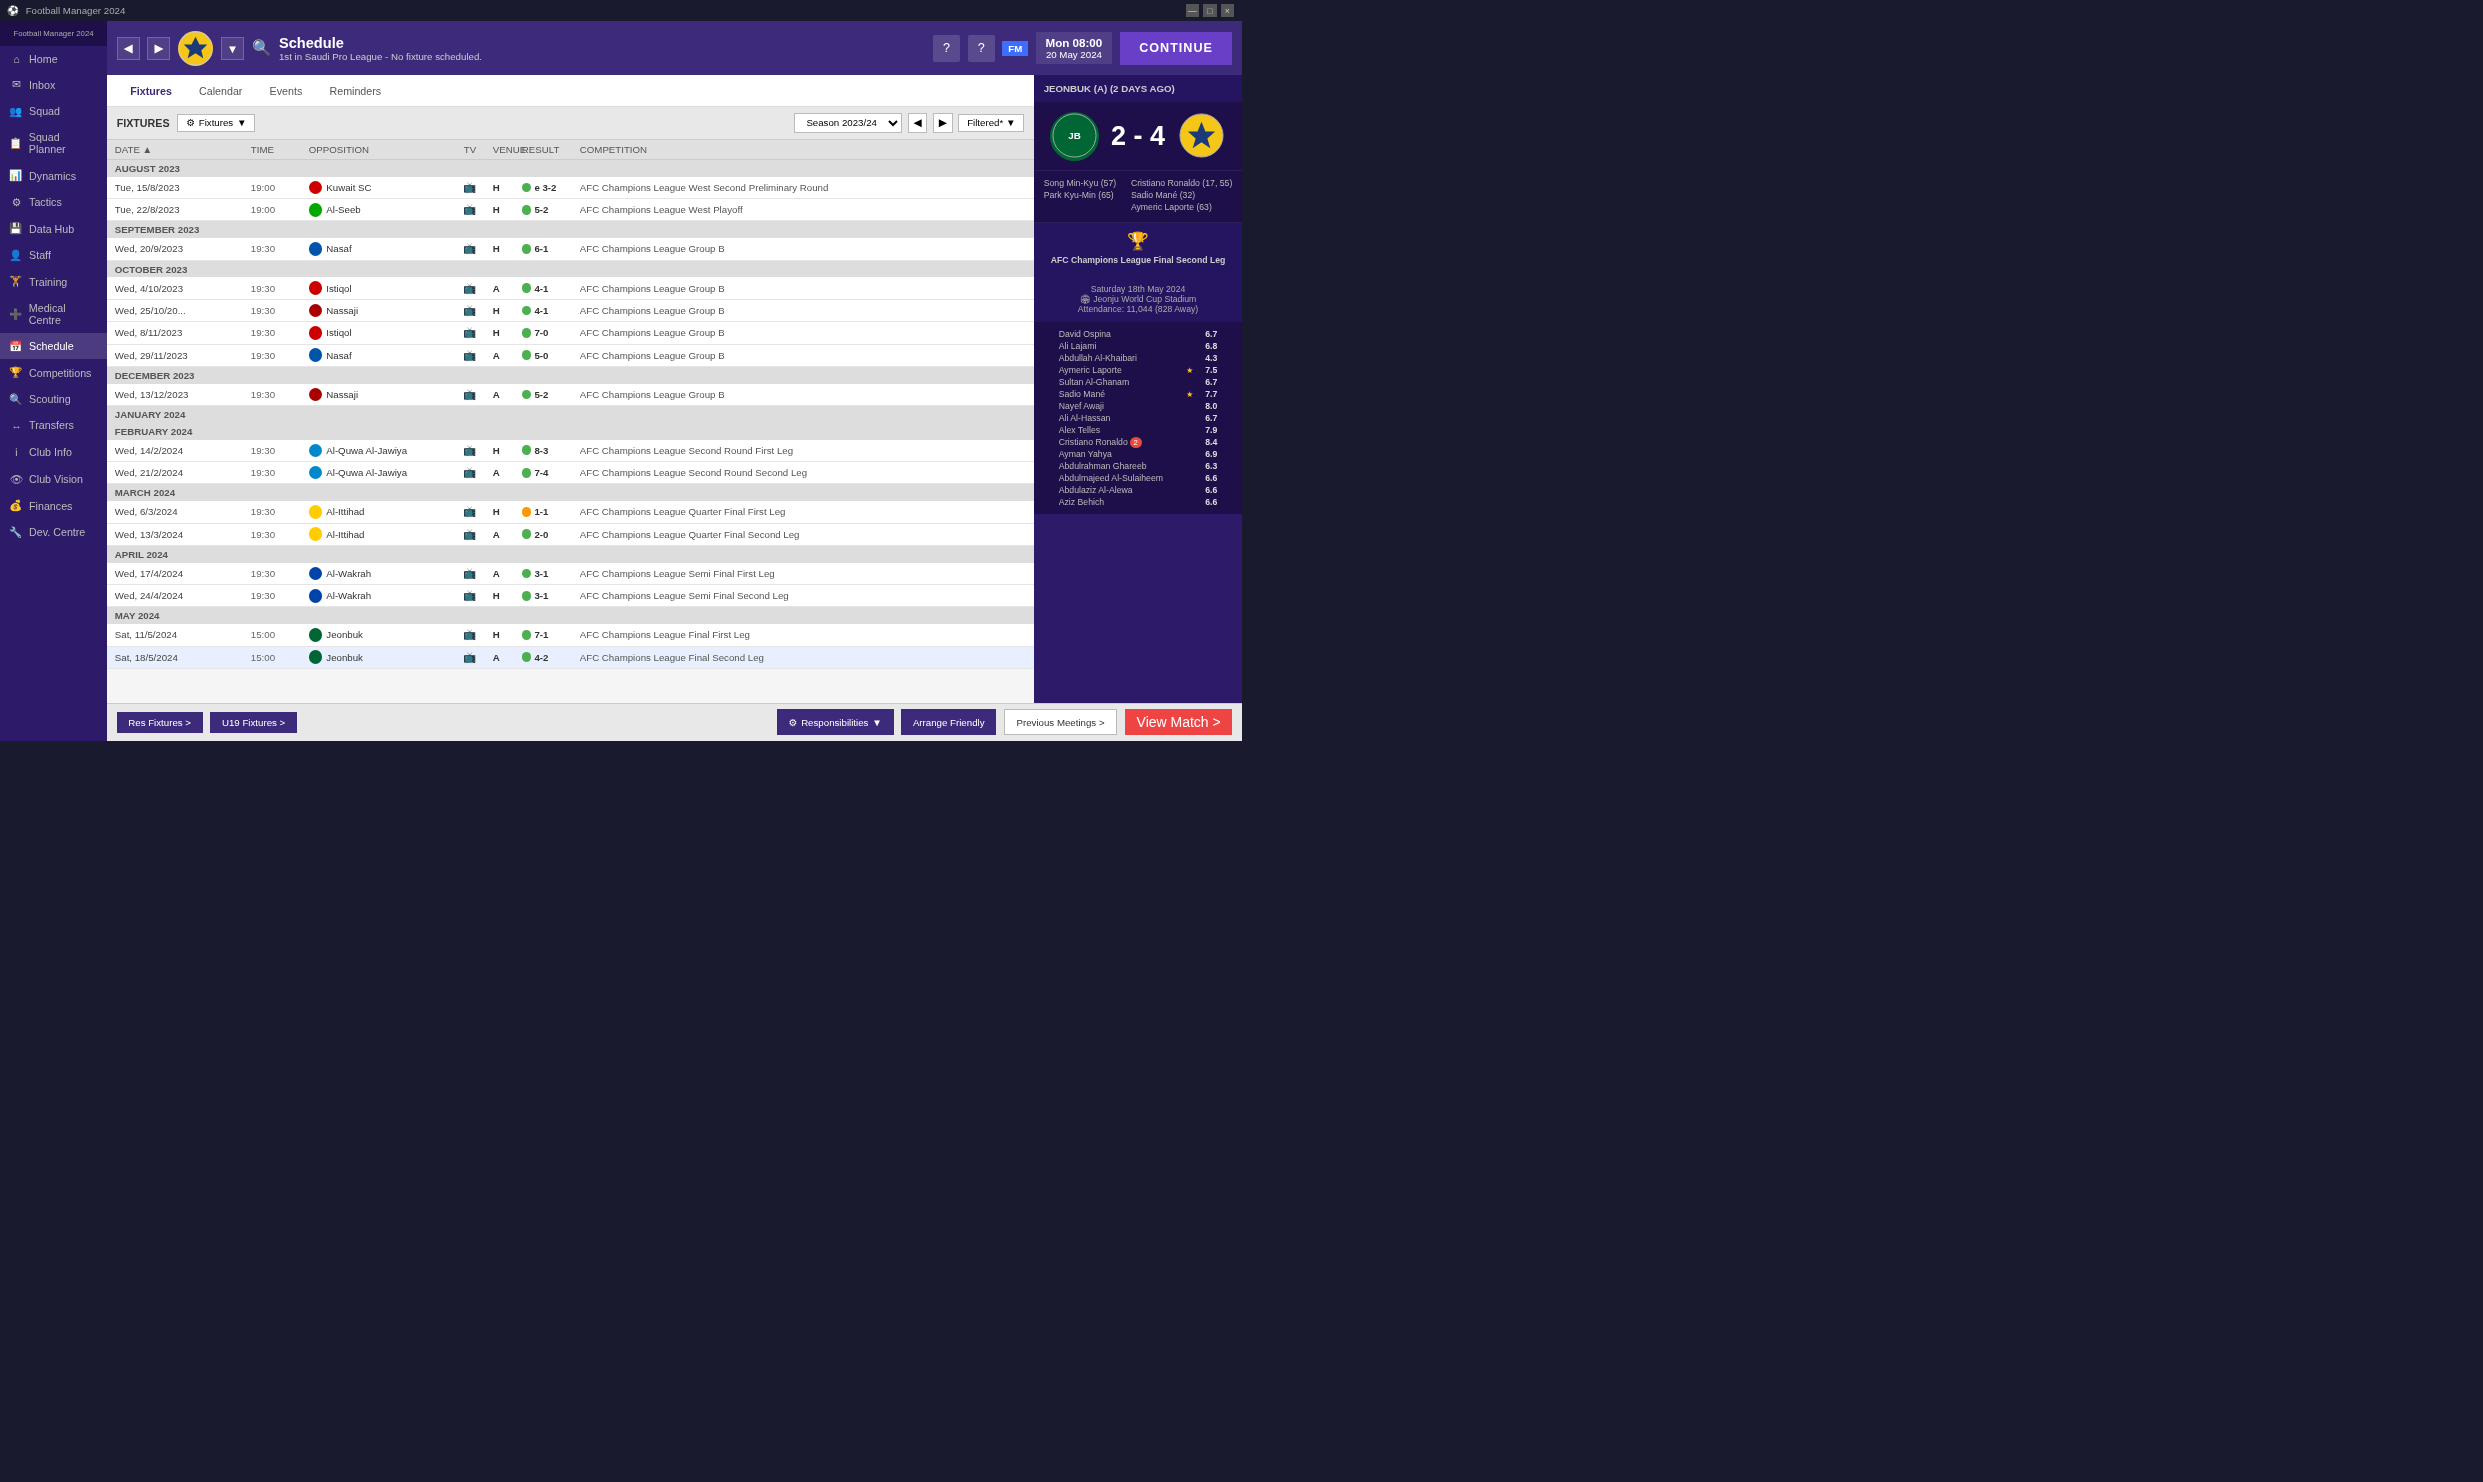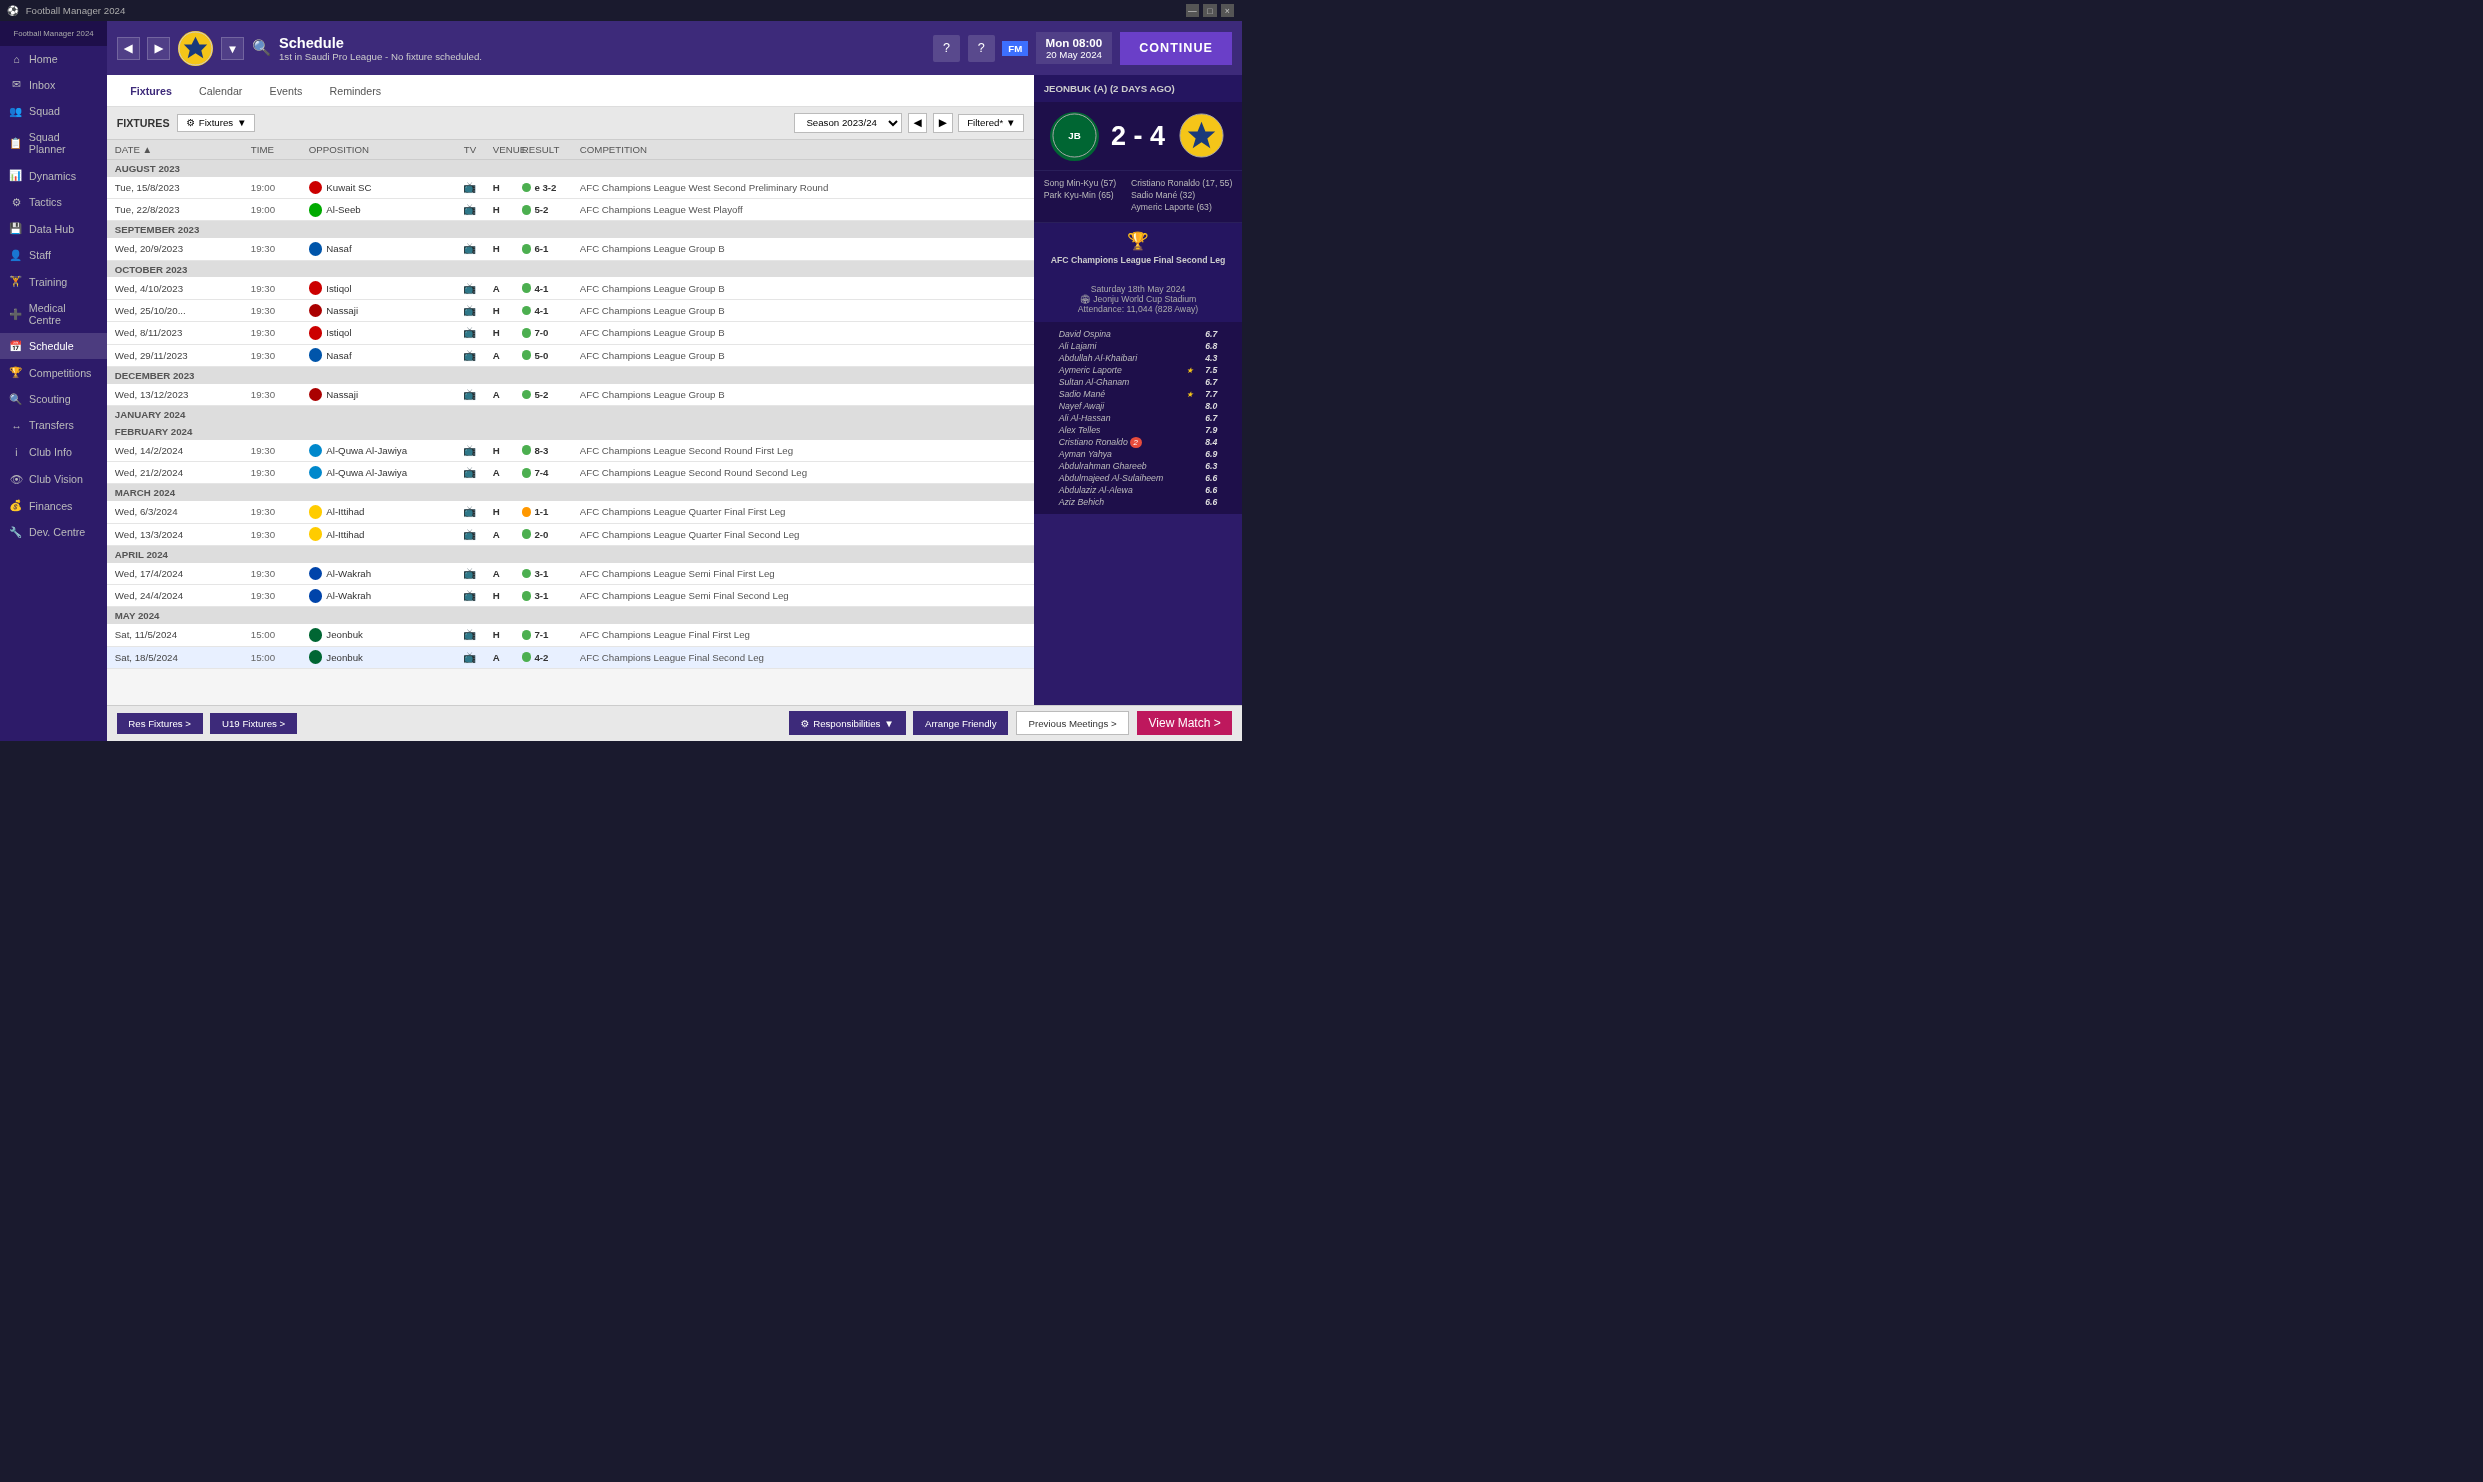--- a/index.html
+++ b/index.html
@@ -94,33 +94,33 @@
     .scorer-row { display: flex; justify-content: space-between; font-size: 8.7px; color: #bbb; padding: 1px 0; }
 
     .match-detail { padding: 7.8px 9.7px; background: #251560; border-top: 1px solid #2a1f5a; text-align: center; }
     .match-detail .comp-logo { font-size: 17.5px; color: #aaa; margin-bottom: 3.9px; }
     .match-detail .comp-name { font-size: 8.7px; color: #ccc; font-weight: bold; }
     .match-detail .match-date { font-size: 8.7px; color: #aaa; margin-top: 19px; }
     .match-detail .venue { font-size: 8.7px; color: #aaa; }
     .match-detail .attendance { font-size: 8.7px; color: #aaa; }
 
     .ratings-section { padding: 5.8px 9.7px; background: #1e0f4a; }
-    .rating-row { display: flex; align-items: center; padding: 1px 15px; font-size: 8.7px; color: #bbb; font-style: italic; }
+    .rating-row { display: flex; align-items: center; padding: 1px 15px; font-size: 8.7px; color: #bbb; }
     .rating-row .player-name { flex: 1; }
     .rating-row .rating { color: #ddd; font-weight: bold; width: 24px; text-align: right; }
     .rating-row .star { color: #f5c518; font-size: 7.8px; }
 
     
     .bottom-bar { background: #e8e8e8; padding: 5.8px 9.7px; display: flex; align-items: center; justify-content: space-between; border-top: 1px solid #ccc; flex-shrink: 0; }
     .bottom-left { display: flex; gap: 7.8px; }
     .bottom-btn { background: #3d2a7a; color: #fff; border: none; padding: 4.9px 11.6px; font-size: 9.7px; cursor: pointer; display: flex; align-items: center; gap: 3.9px; }
     .bottom-right { display: flex; gap: 7.8px; }
     .bottom-right-btn { background: #3d2a7a; color: #fff; border: none; padding: 4.9px 11.6px; font-size: 9.7px; cursor: pointer; display: flex; align-items: center; gap: 3.9px; }
     .prev-meetings-btn { background: #fff; border: 1px solid #bbb; color: #333; padding: 4.9px 11.6px; font-size: 9.7px; cursor: pointer; }
-    .view-match-btn { background: #be185d; color: #fff; border: none; padding: 4.9px 11.6px; font-size: 12px; cursor: pointer; }
+    .view-match-btn { background: #ef4444; color: #fff; border: none; padding: 4.9px 11.6px; font-size: 14px; cursor: pointer; }
   </style>
 </head>
 <body>
 
 <div class="title-bar">
   <span>⚽</span>
   <span class="title">Football Manager 2024</span>
   <div class="window-controls">
     <button class="win-btn">—</button>
     <button class="win-btn">□</button>

